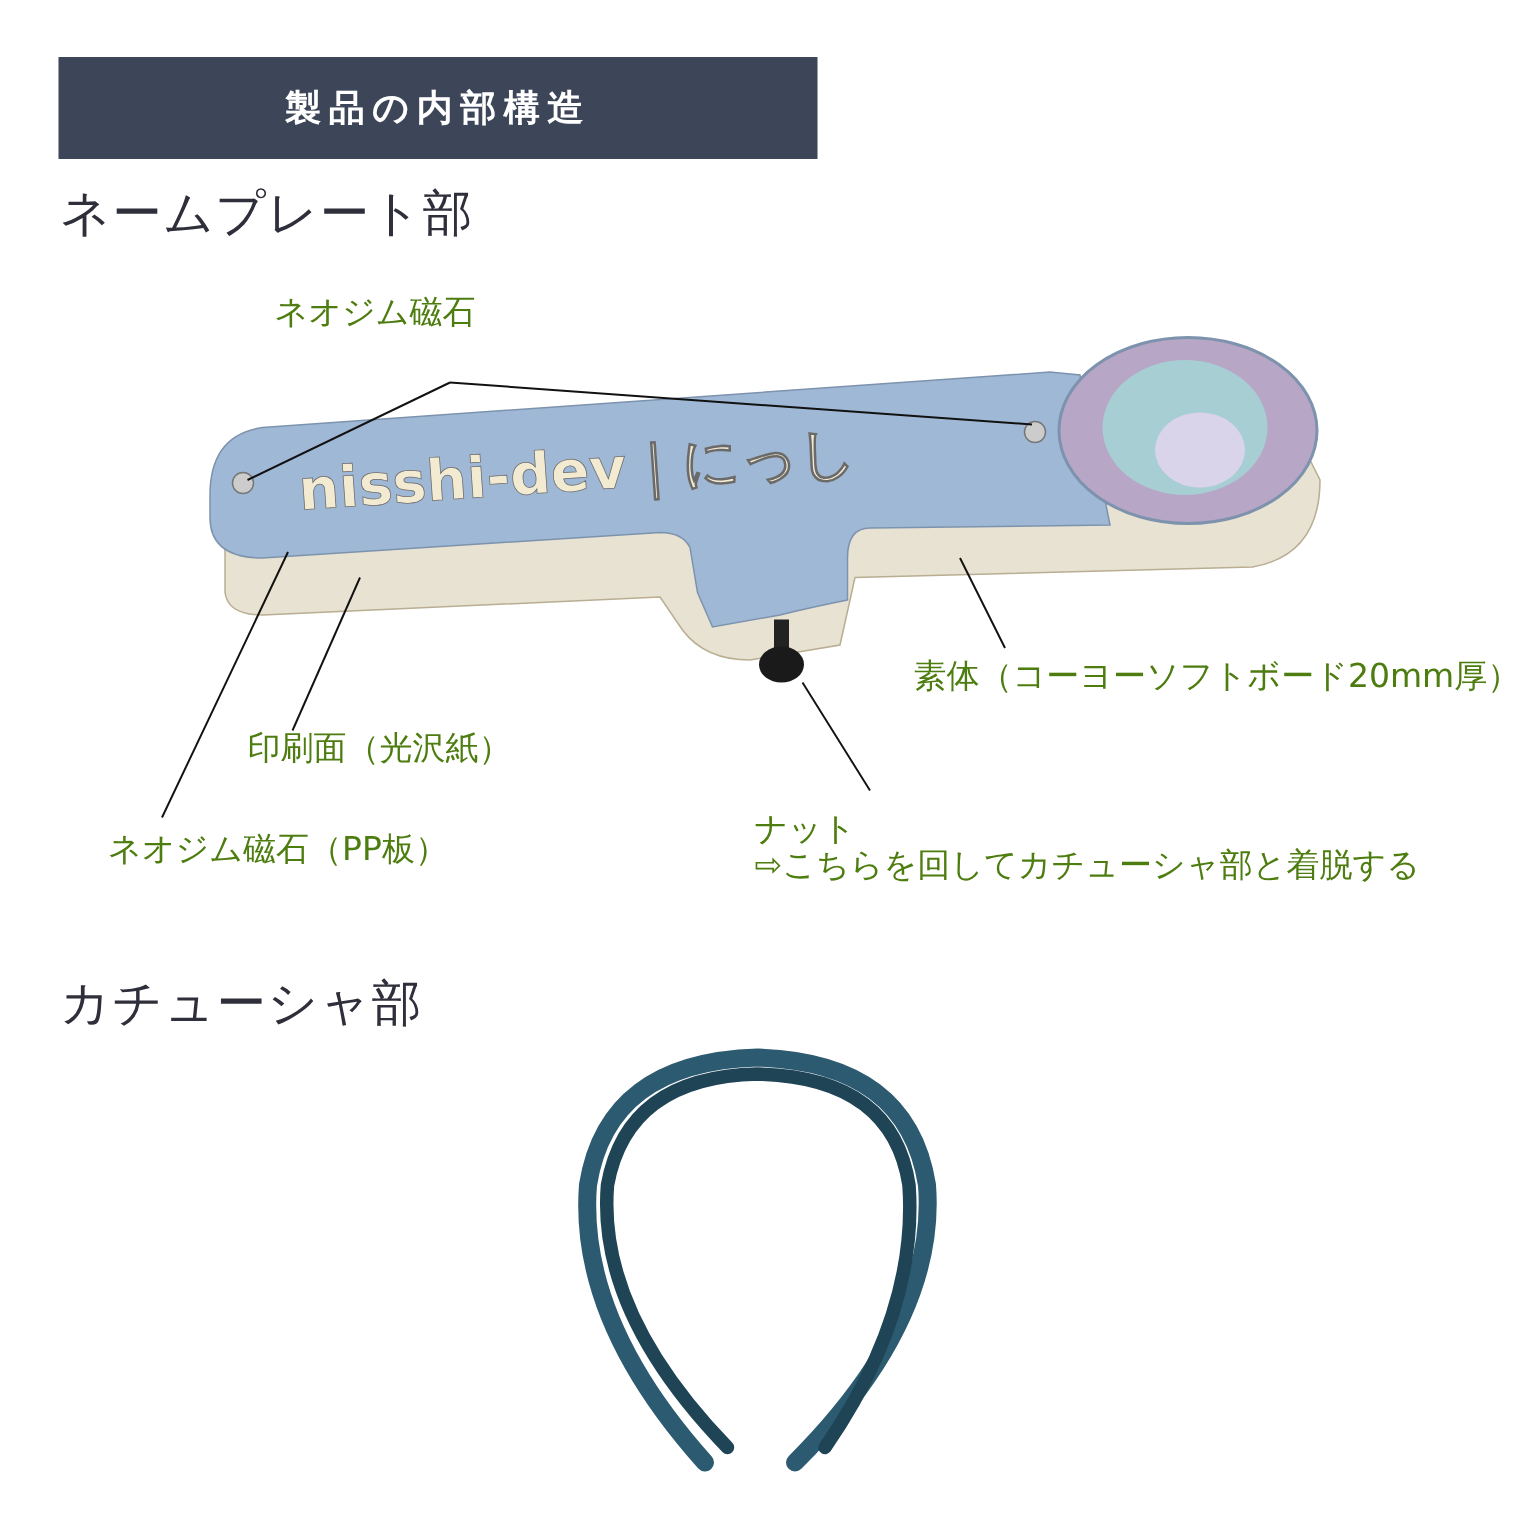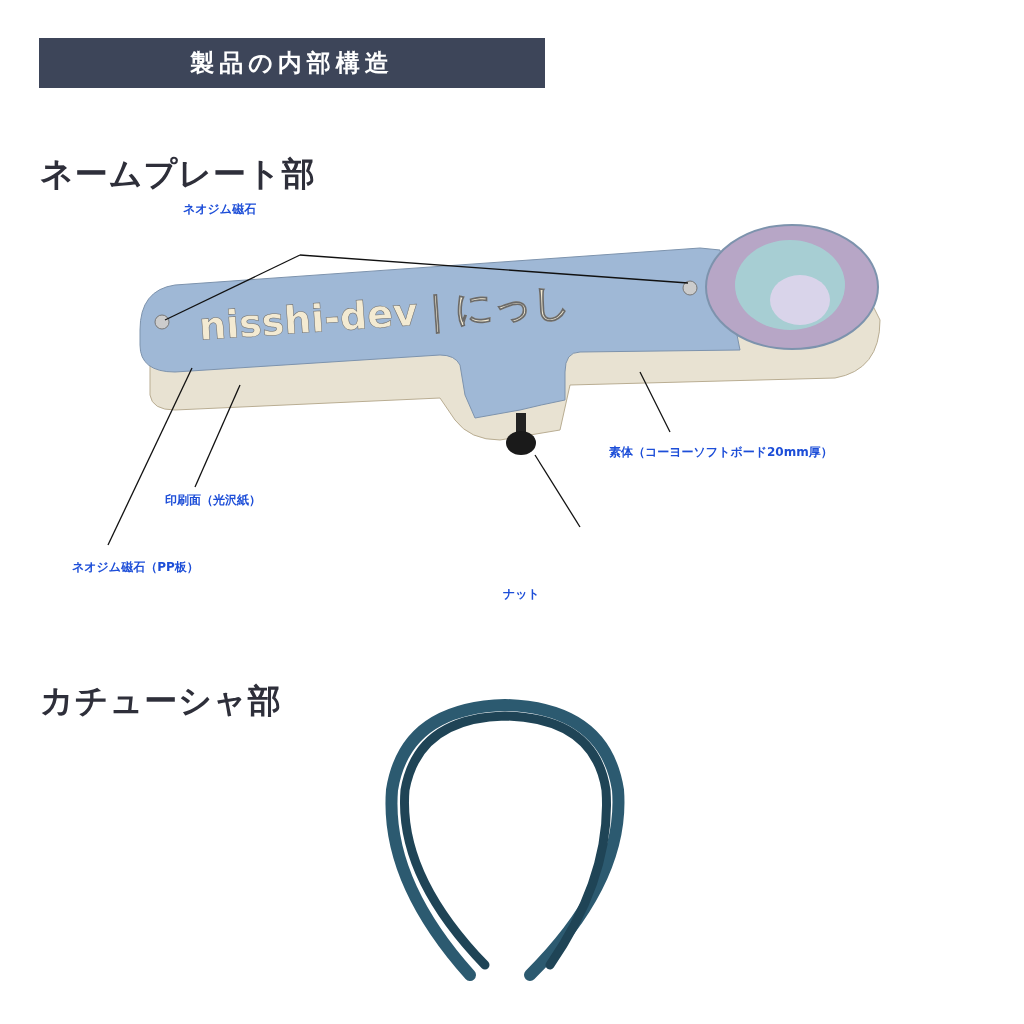--- a/index.html
+++ b/index.html
@@ -1,20 +1,20 @@
 <!DOCTYPE html>
 <html><head>
 <meta charset="utf-8">
 <style>
   html,body{margin:0;padding:0;background:#ffffff;}
   body{width:1024px;height:1024px;position:relative;overflow:hidden;font-family:"DejaVu Sans","Liberation Sans",sans-serif;color:#333;}
-  .banner{position:absolute;left:39px;top:38px;width:506px;height:50px;background:#3d4559;display:flex;align-items:center;justify-content:center;}
+  .banner{position:absolute;left:39px;top:38px;width:506px;height:68px;background:#3d4559;display:flex;align-items:center;justify-content:center;}
   .banner span{color:#fff;font-size:24px;font-weight:bold;letter-spacing:5px;}
-  .h2{position:absolute;font-size:33px;color:#2e2f3a;letter-spacing:1px;font-weight:bold;margin-top:32px;}
-  .label{position:absolute;font-size:12px;color:#1d4ed8;line-height:24px;white-space:nowrap;font-weight:bold;}
+  .h2{position:absolute;font-size:33px;color:#2e2f3a;letter-spacing:1px;font-weight:normal;}
+  .label{position:absolute;font-size:22px;color:#4d7c0f;line-height:24px;white-space:nowrap;}
   svg{position:absolute;left:0;top:0;}
 </style>
 </head>
 <body>
 
 <div class="banner">
   <span>製品の内部構造</span>
 </div>
 
 <div class="h2" style="left:40px;top:120px;">ネームプレート部</div>
@@ -53,17 +53,18 @@
 </svg>
 
 <div class="label" style="left:183px;top:197px;">
   <div>ネオジム磁石</div>
 </div>
 
 <div class="label" style="left:609px;top:440px;">素体（コーヨーソフトボード20mm厚）</div>
 <div class="label" style="left:165px;top:488px;">印刷面（光沢紙）</div>
 <div class="label" style="left:72px;top:555px;">ネオジム磁石（PP板）</div>
 
-<div class="label" style="left:503px;top:542px;margin-top:40px;">
+<div class="label" style="left:503px;top:542px;">
   <div>ナット</div>
+  <div>⇨こちらを回してカチューシャ部と着脱する</div>
 </div>
 
 <div class="h2" style="left:40px;top:647px;text-align:center;">カチューシャ部</div>
 
 </body></html>

